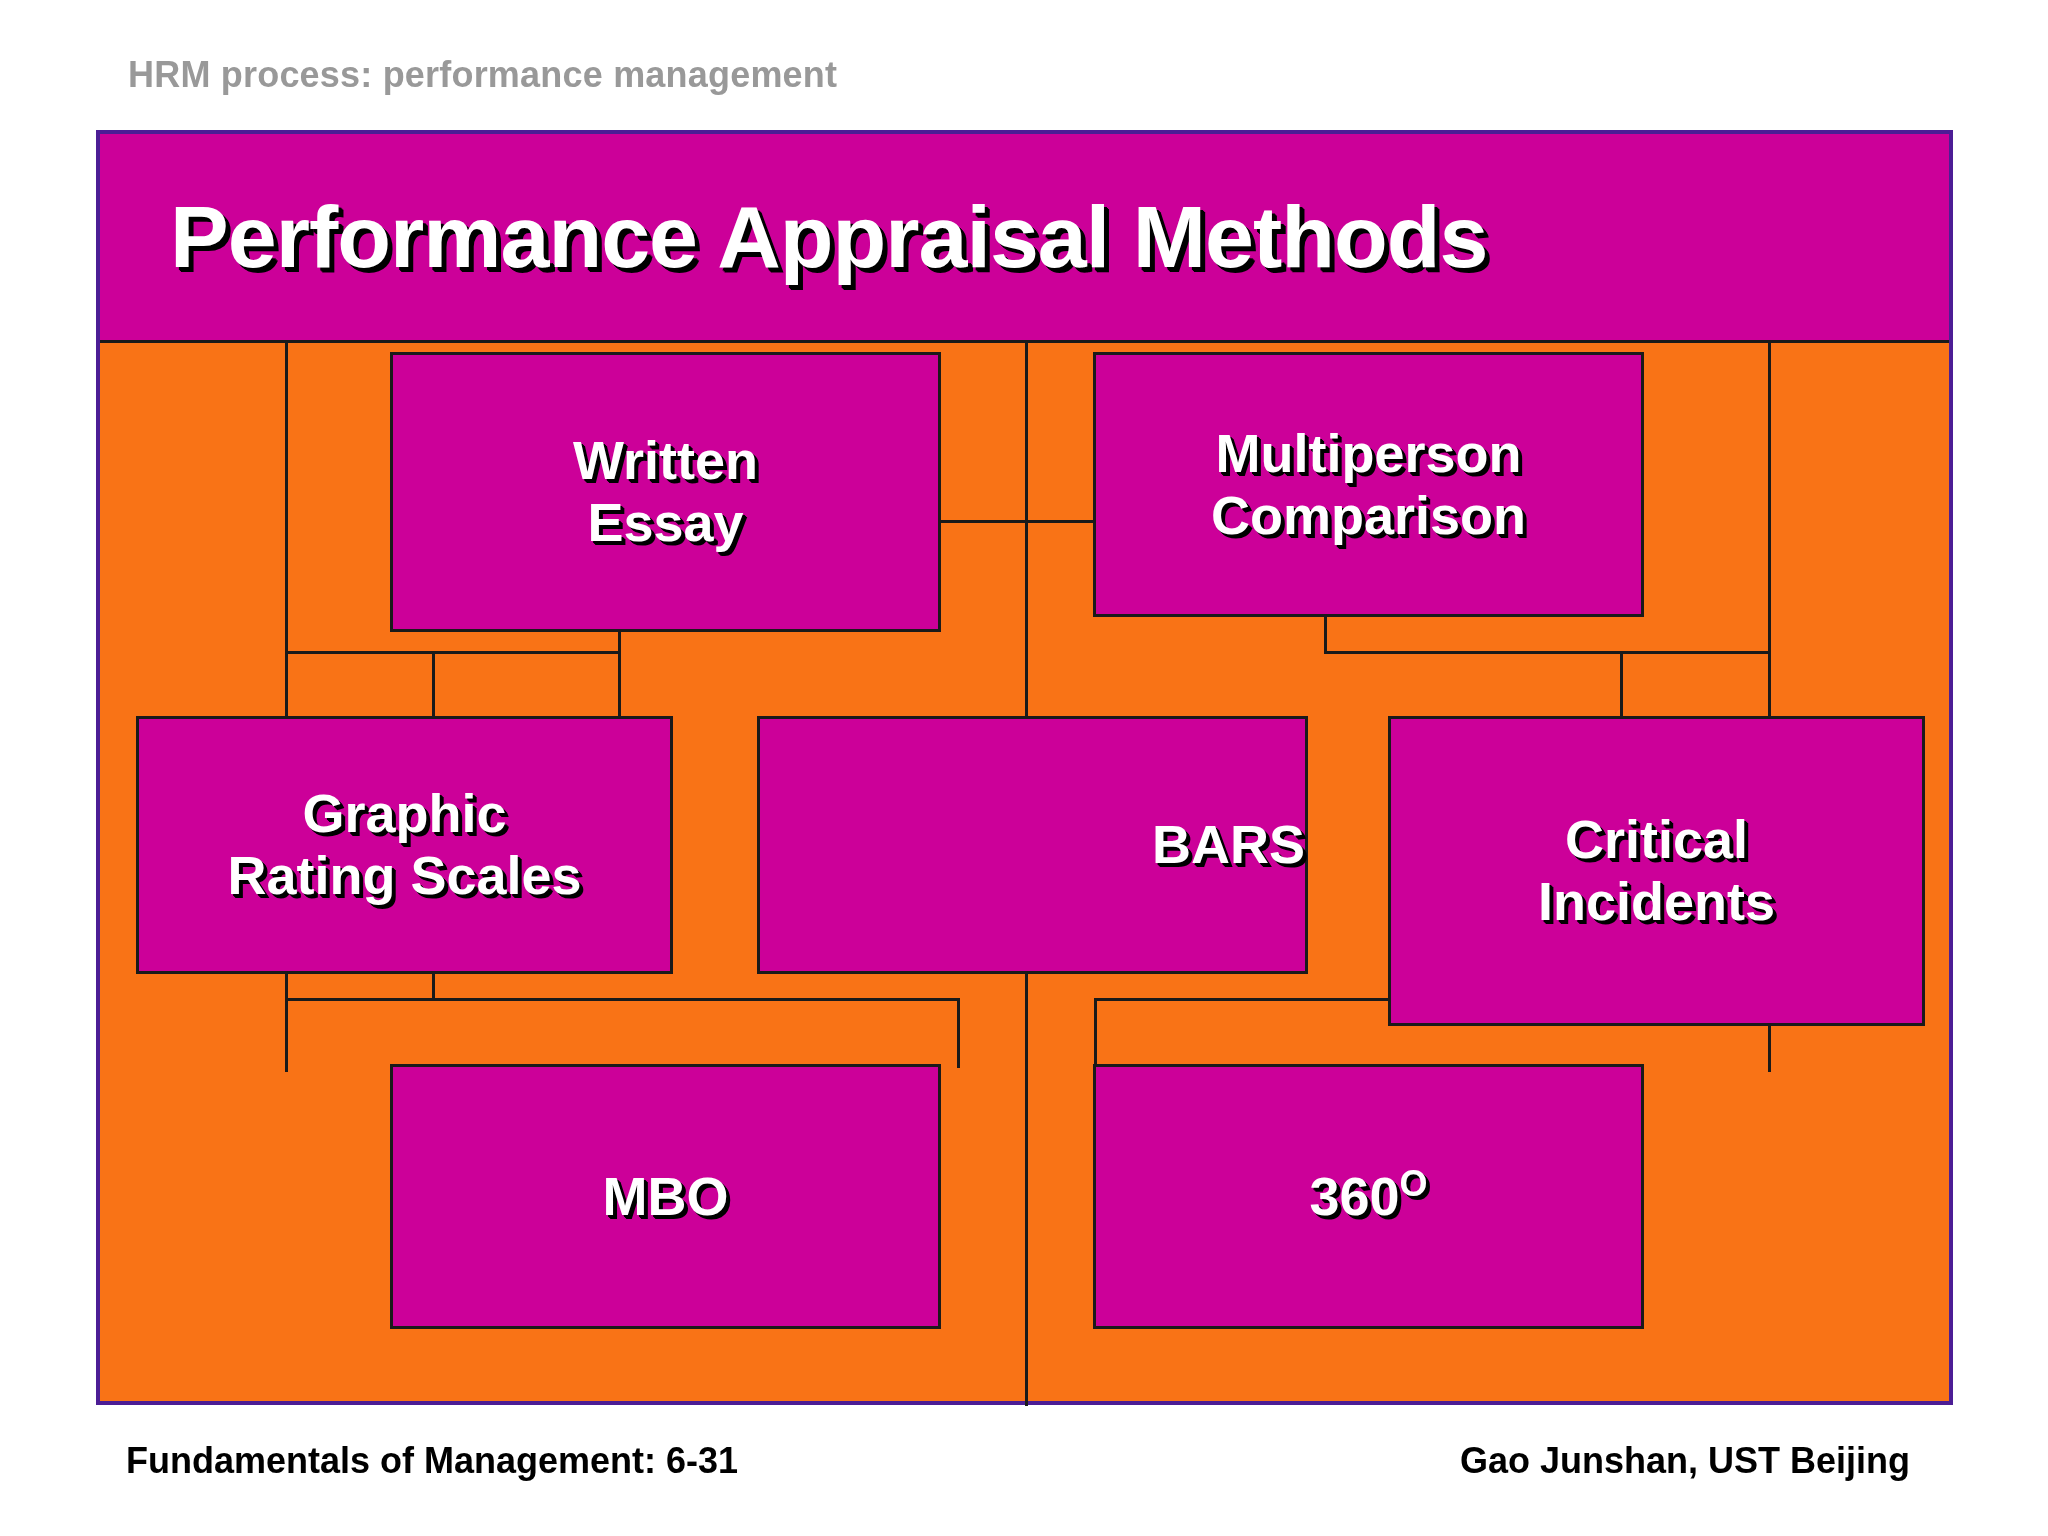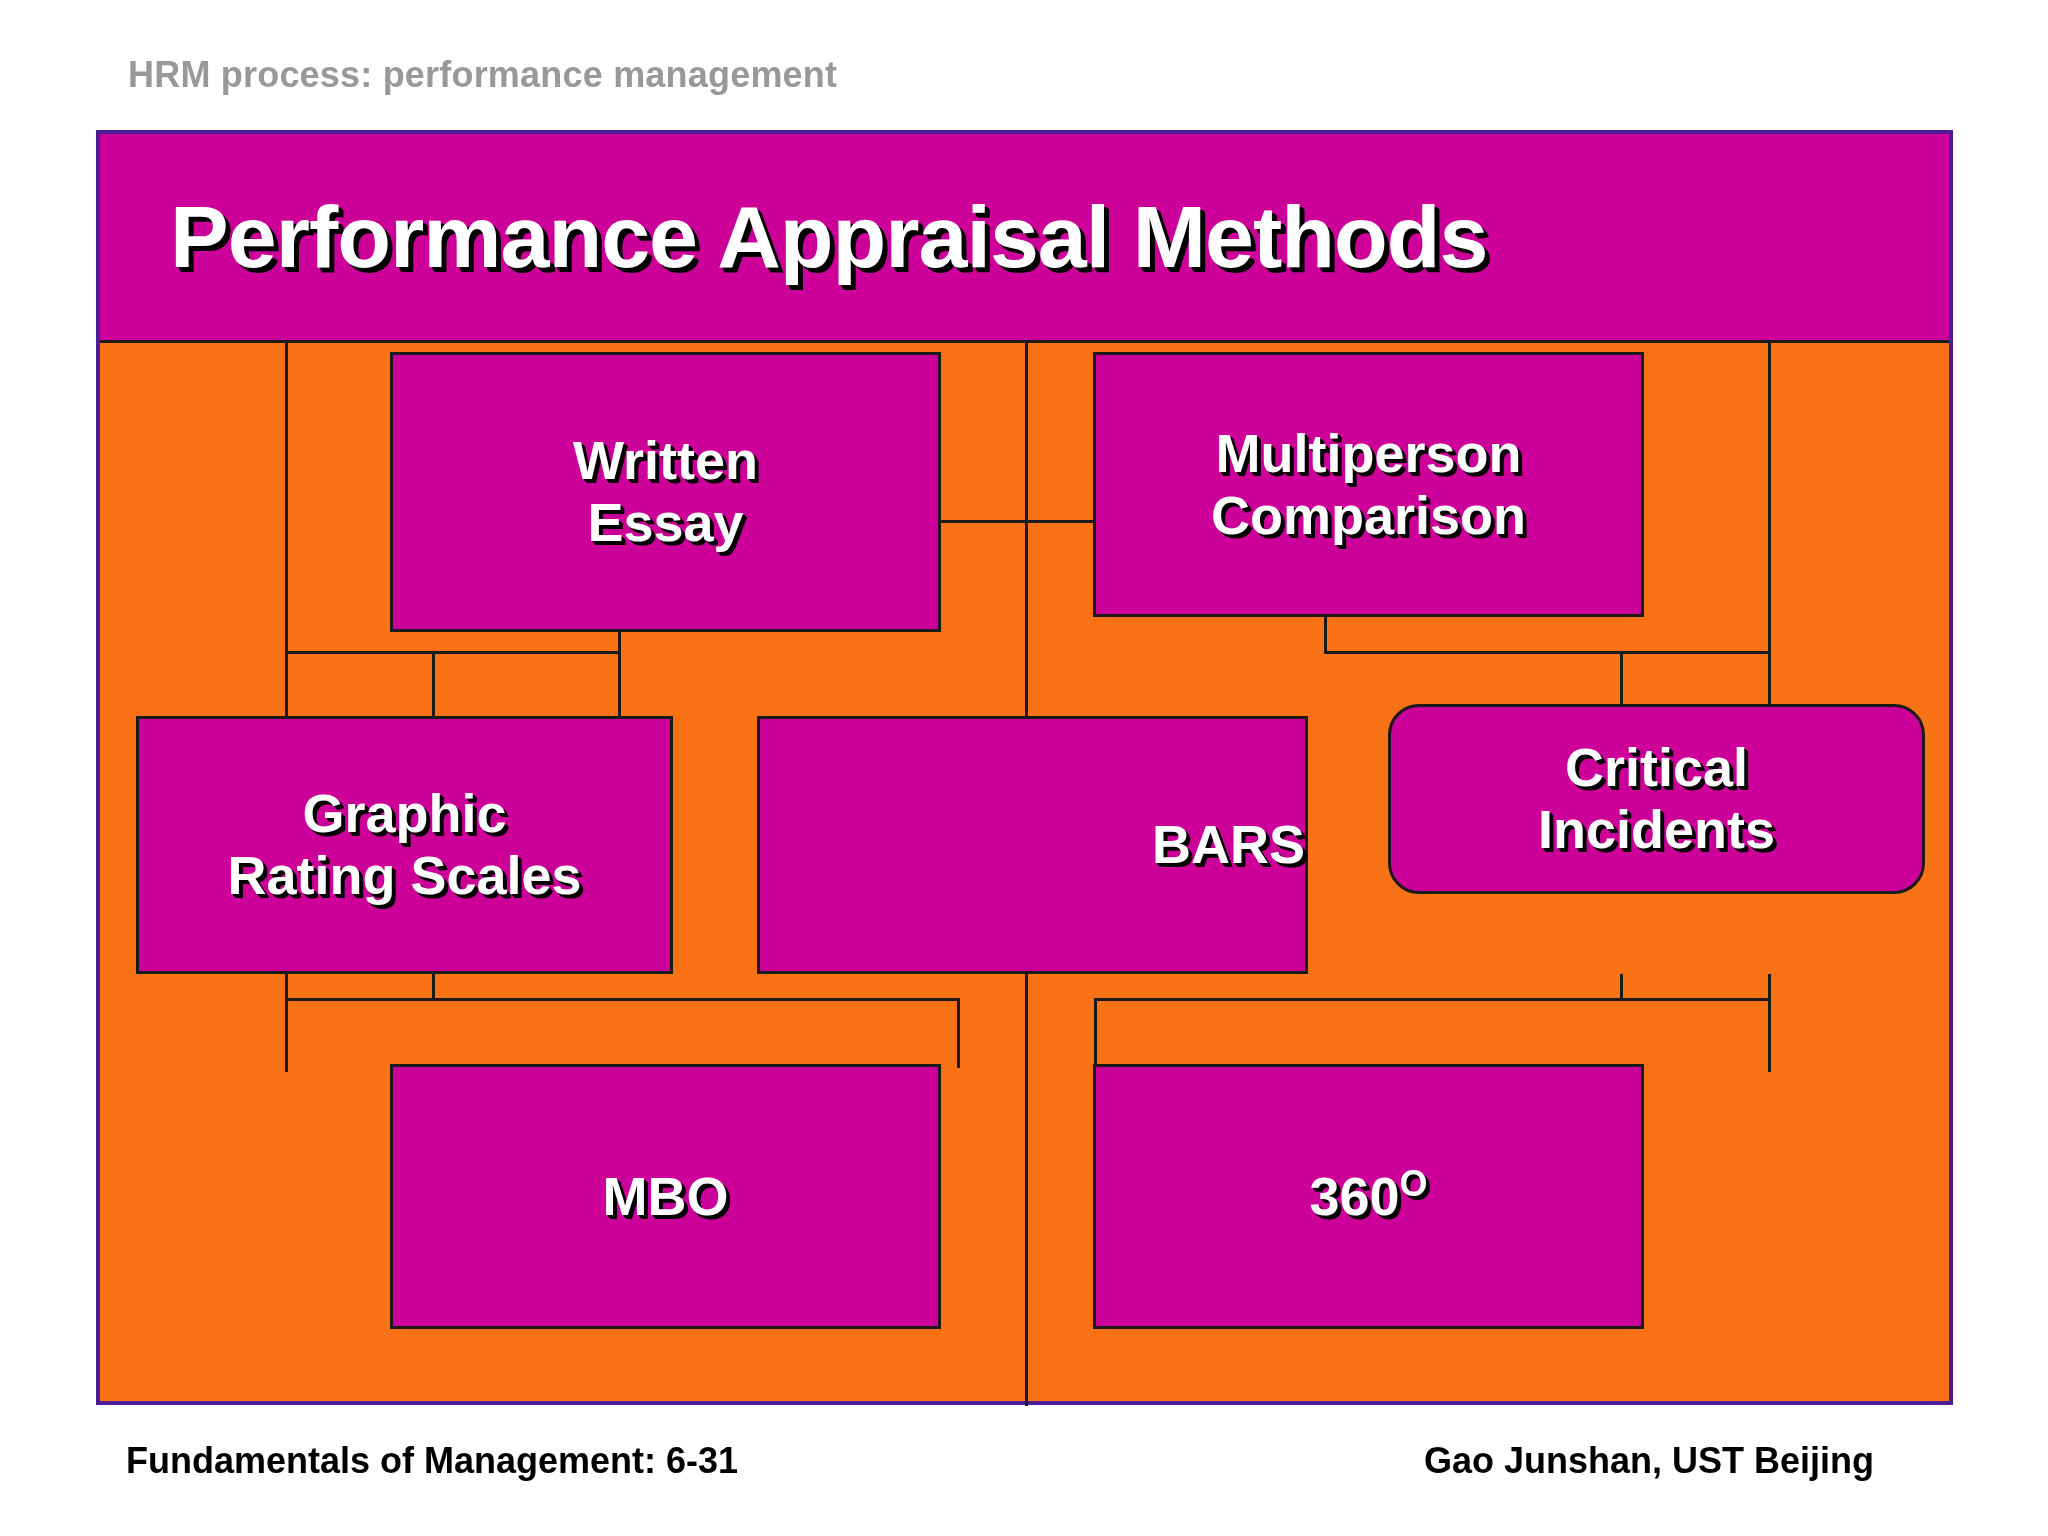--- a/index.html
+++ b/index.html
@@ -109,32 +109,33 @@
     vertical-align: super;
     line-height: 0;
   }
 
   
   #node-written-essay    { left: 290px; top: 218px; width: 551px; height: 280px; }
   #node-multiperson      { left: 993px; top: 218px; width: 551px; height: 265px; }
   
   #node-graphic-rating   { left:  36px; top: 582px; width: 537px; height: 258px; }
   #node-bars             { left: 657px; top: 582px; width: 551px; height: 258px; justify-content: flex-end; }
-  #node-critical         { left: 1288px; top: 570px; width: 537px; height: 190px; border-radius: 31px; }
+  #node-critical         { left: 1288px; top: 582px; width: 537px; height: 310px; }
   
   #node-mbo              { left: 290px; top: 930px; width: 551px; height: 265px; }
   #node-360              { left: 993px; top: 930px; width: 551px; height: 265px; }
 
   
   .footer {
     position: absolute;
     left: 0;
     top: 1440px;
     width: 1932px;
     height: 60px;
+    padding-left: 36px;
   }
   .footer-left, .footer-right {
     position: absolute;
     top: 0;
     font-size: 36px;
     font-weight: bold;
     color: #000000;
     white-space: nowrap;
   }
   .footer-left  { left: 126px; }

